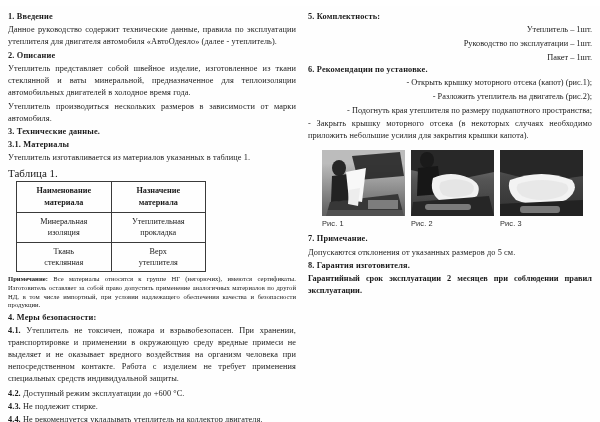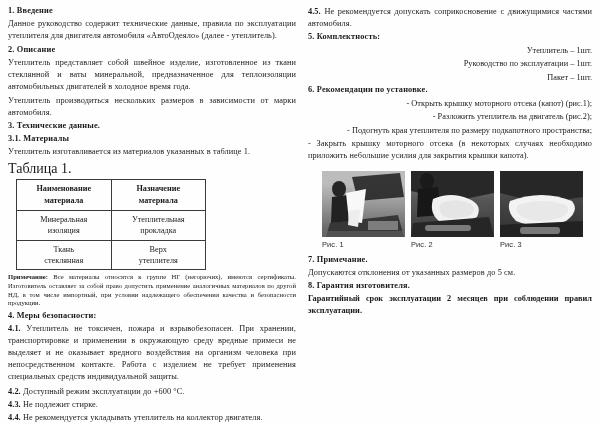--- a/index.html
+++ b/index.html
@@ -15,20 +15,21 @@
     color: #1a1a1a;
     position: relative;
   }
   .page {
     position: absolute;
     inset: 0;
     background: #fefefe;
     display: flex;
     box-sizing: border-box;
     padding: 6px 4px 4px 4px;
+    margin-top: 6px;
   }
   .col {
     box-sizing: border-box;
     position: relative;
   }
   .col-left {
     width: 302px;
     padding: 0 6px 0 4px;
   }
   .col-right {
@@ -54,21 +55,21 @@
     text-align: left;
   }
   p.tight {
     margin-bottom: 1.2px;
   }
   .num {
     font-weight: bold;
   }
   
   .table-label {
-    font-size: 14px;
+    font-size: 11px;
     margin: 1px 0 1px 0;
     line-height: 1.3;
   }
   table.mat-table {
     border-collapse: collapse;
     width: 190px;
     margin: 0 0 0 8px;
     table-layout: fixed;
     border-radius: 26px;
   }
@@ -213,24 +214,20 @@
 
     <p class="para nojust tight">
       <span class="num">4.4.</span>
       <span>Не рекомендуется укладывать утеплитель на коллектор двигателя.</span>
     </p>
 
   </div>
 
   <div class="col col-right">
 
-    <p class="para">
-      <span class="num">4.5.</span>
-      <span>Не рекомендуется допускать соприкосновение с движущимися частями автомобиля.</span>
-    </p>
 
     <h2 class="heading">5. Комплектность:</h2>
 
     <p class="item">Утеплитель – 1шт.</p>
     <p class="item">Руководство по эксплуатации – 1шт.</p>
     <p class="item">Пакет – 1шт.</p>
 
     <h2 class="heading">6. Рекомендации по установке.</h2>
 
     <p class="item">- Открыть крышку моторного отсека (капот) (рис.1);</p>

